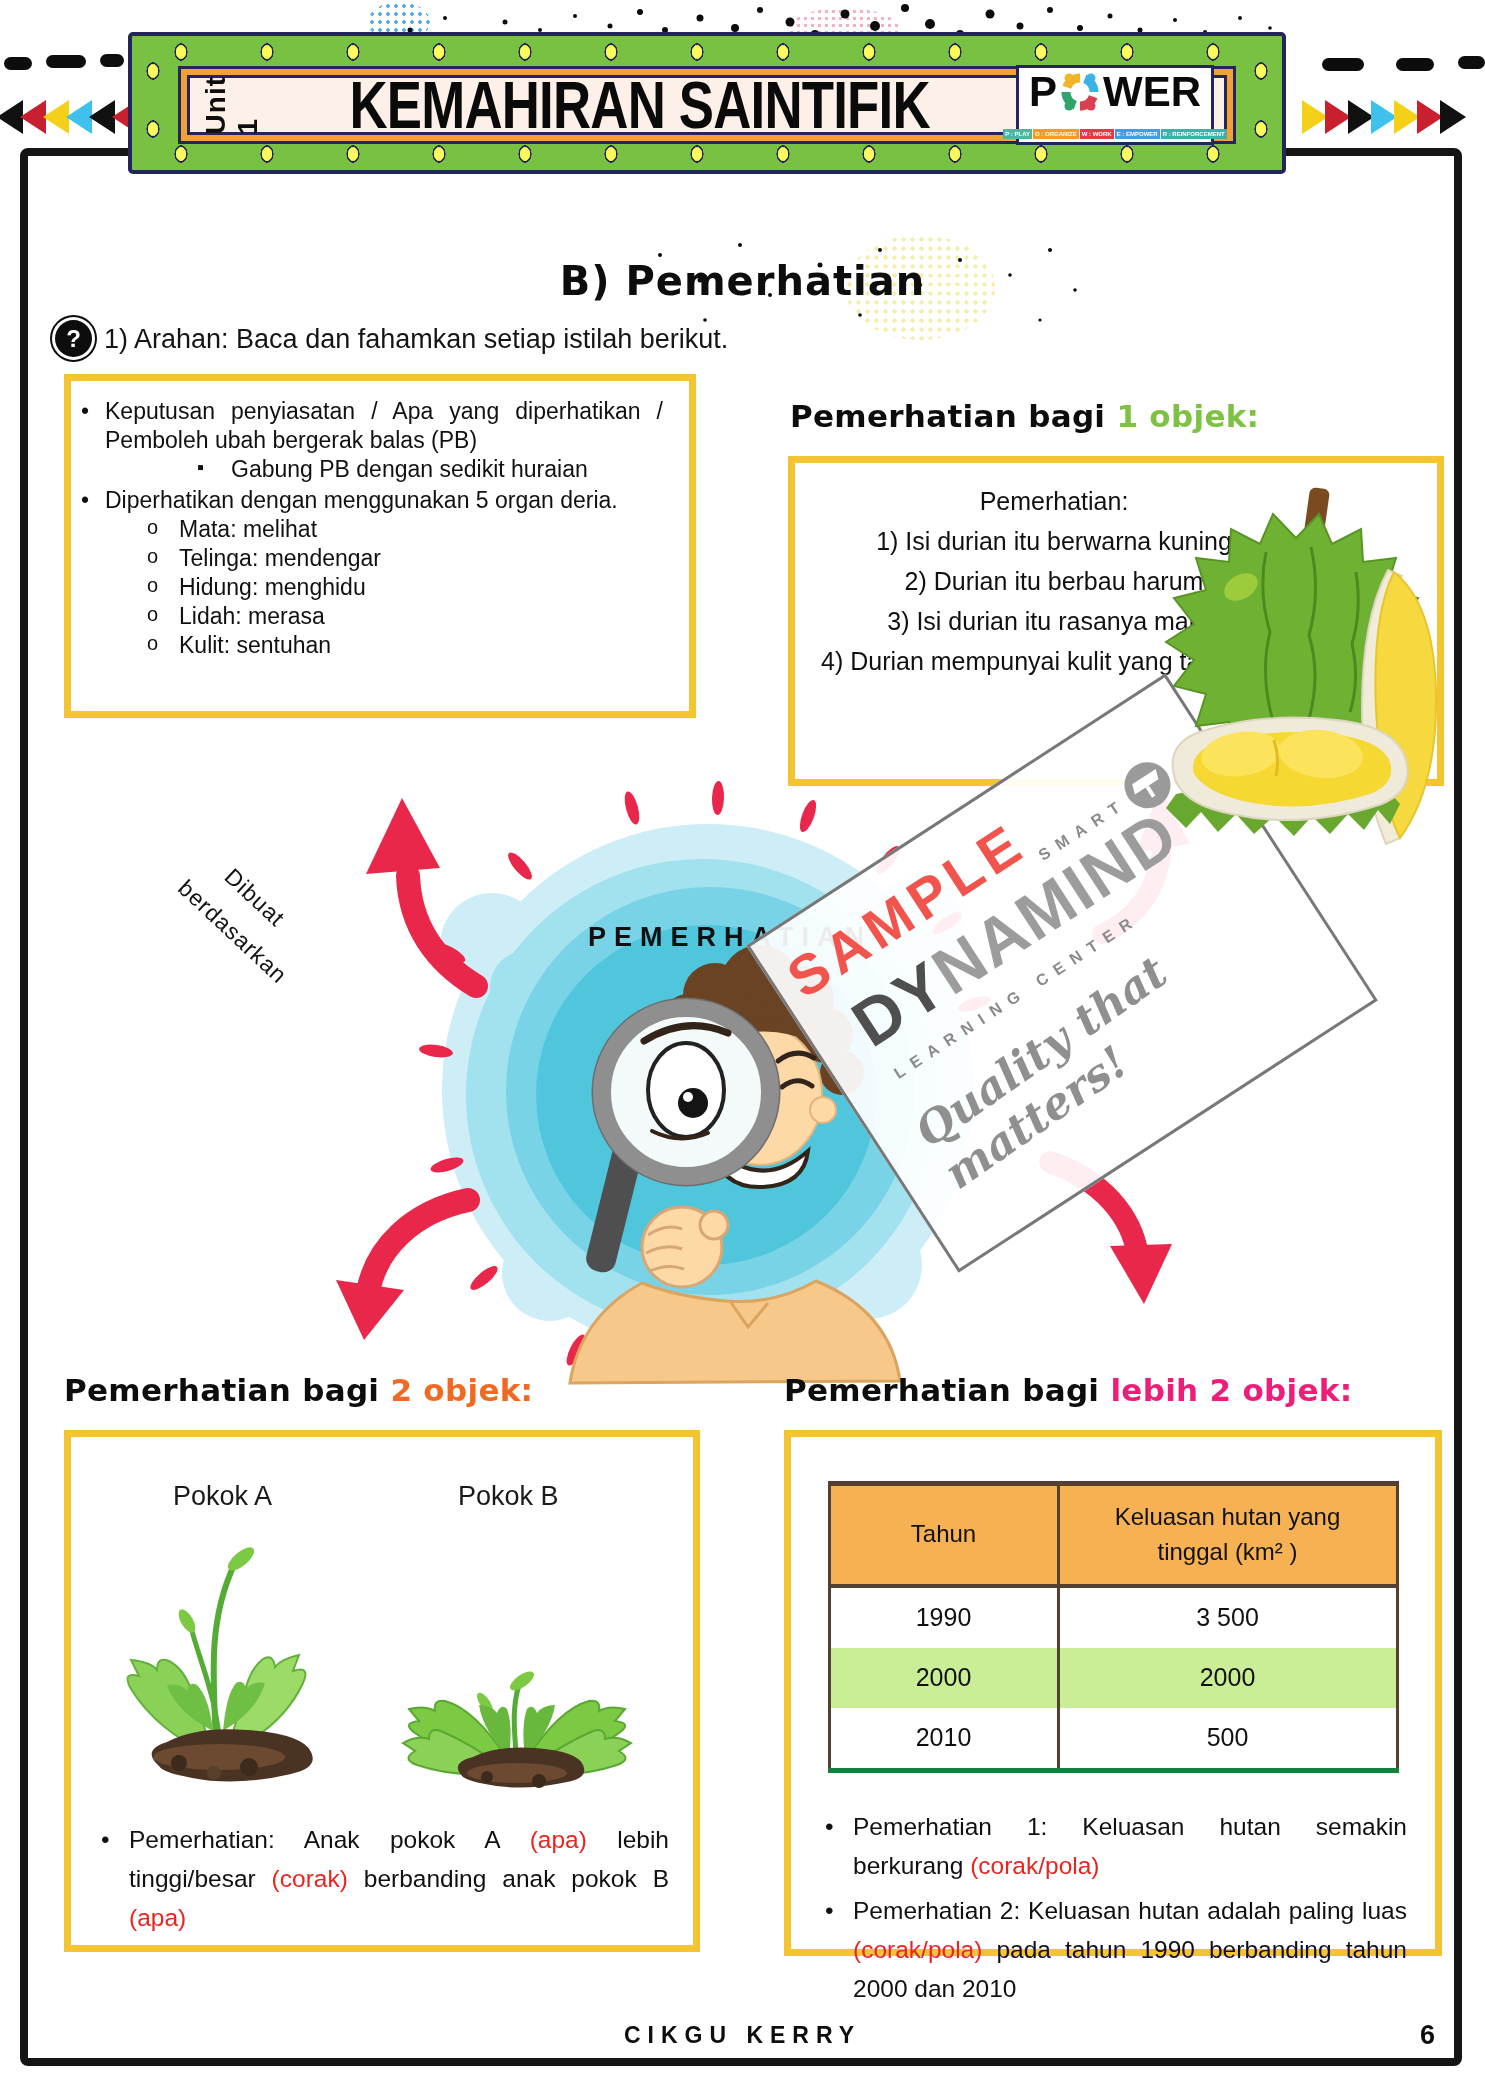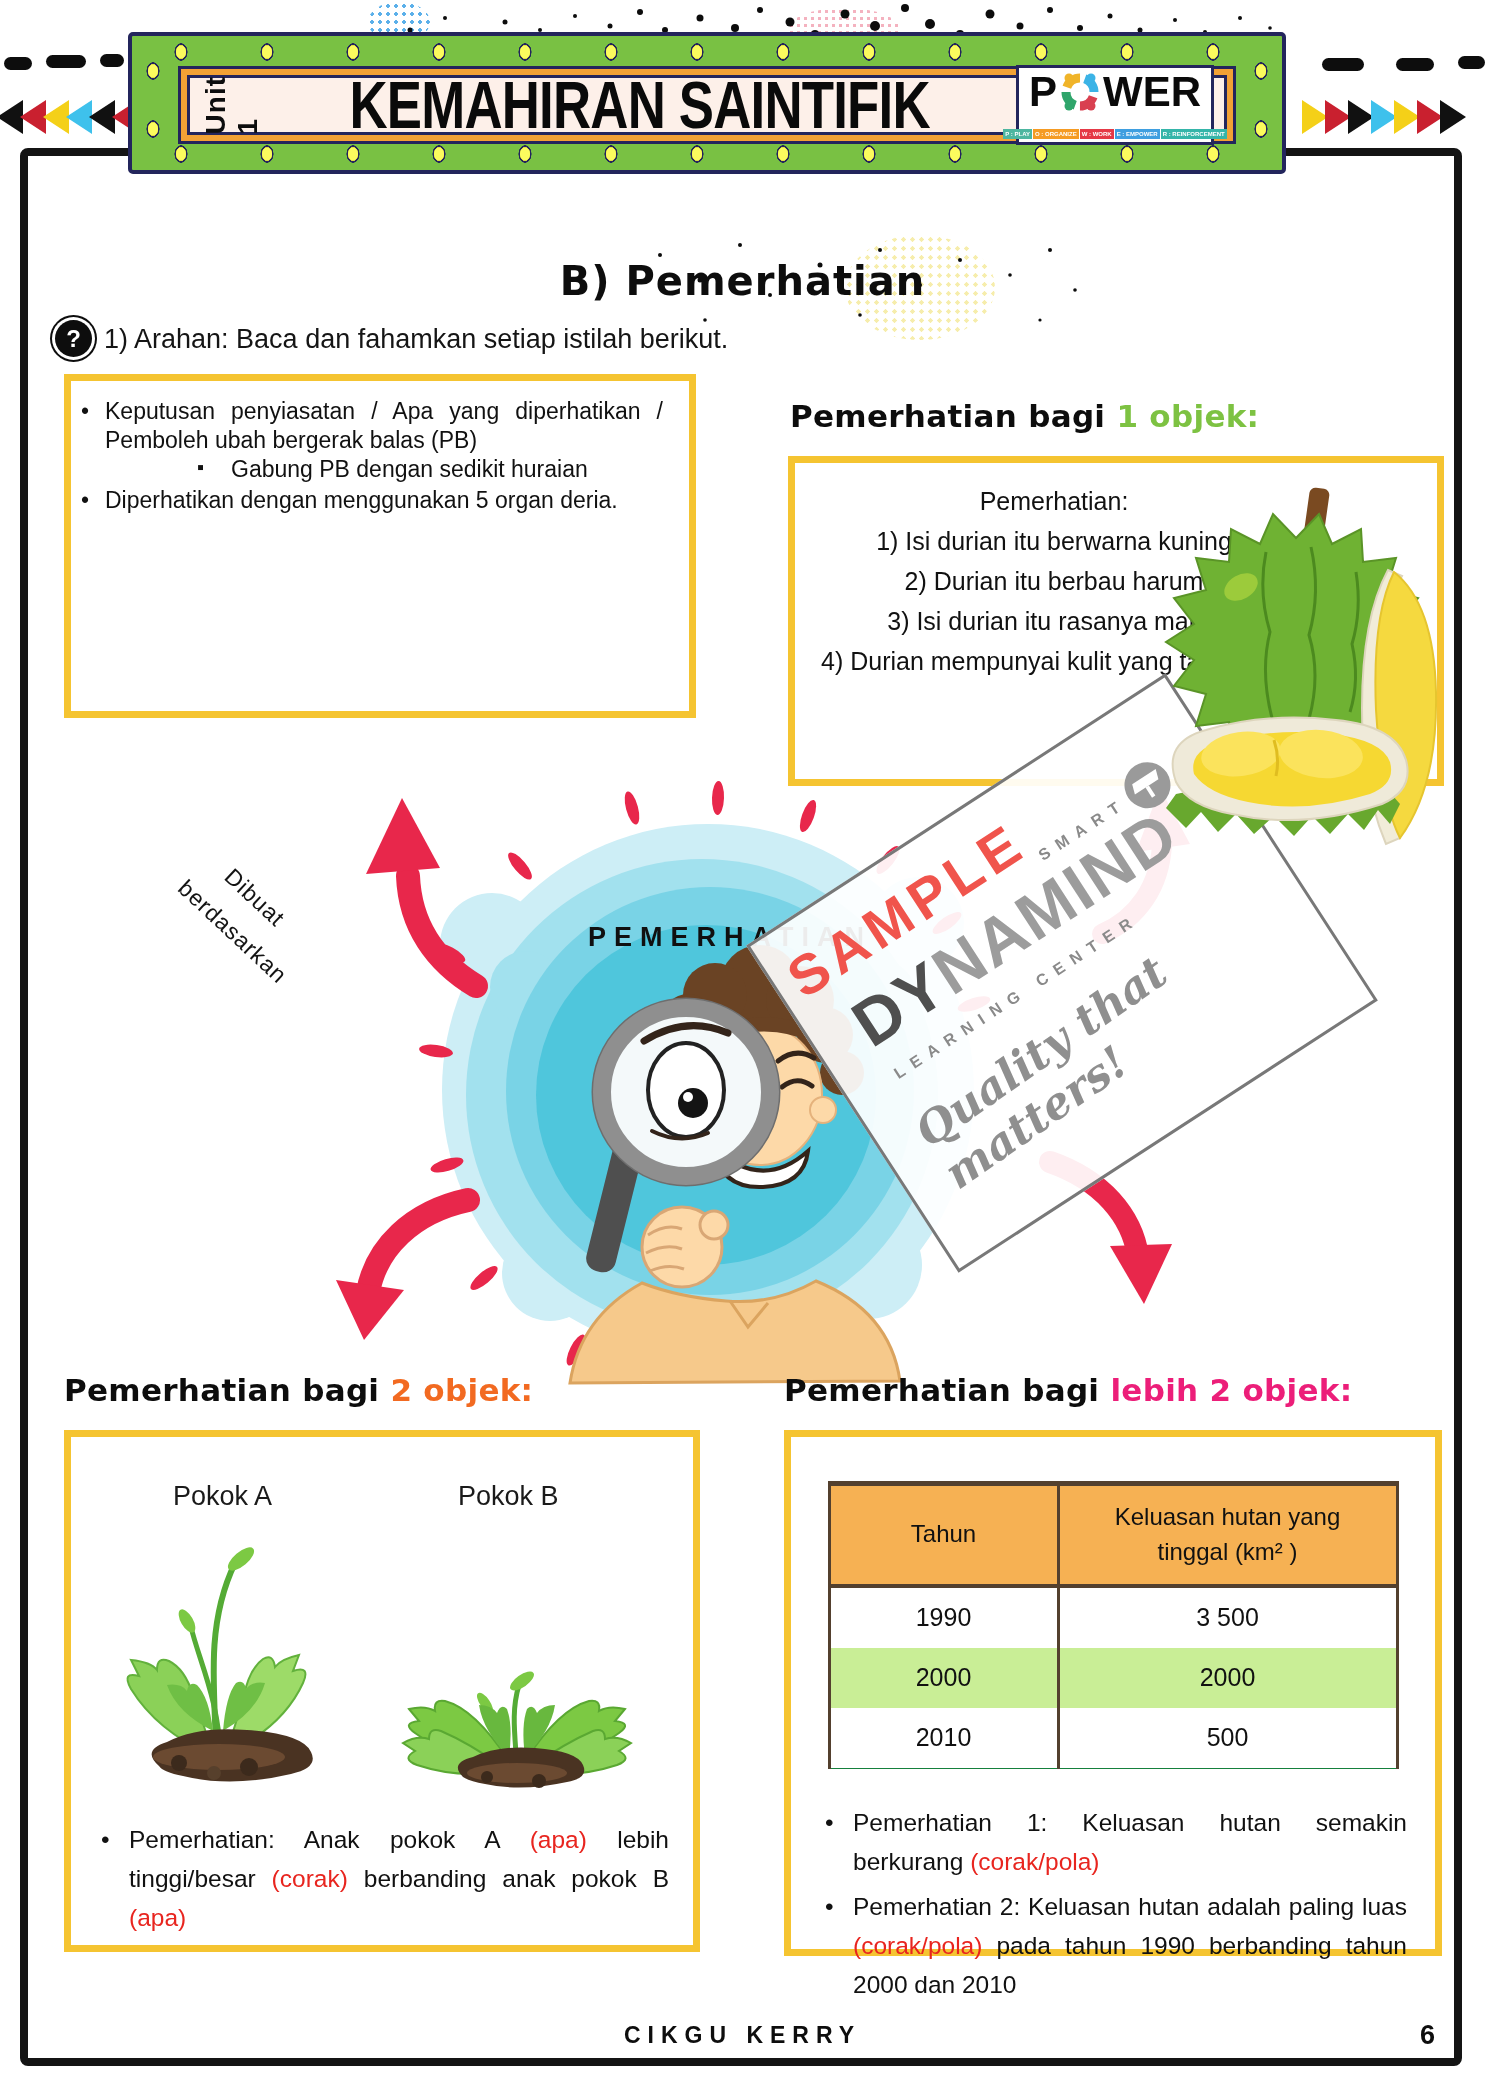--- a/index.html
+++ b/index.html
@@ -97,21 +97,21 @@
   .plant-label{position:absolute;font-size:27px;color:#1a1a1a;}
   .obs-par{position:absolute;left:26px;right:24px;font-size:24.5px;line-height:1.6;text-align:justify;}
   .obs-par .marker{position:relative;padding-left:32px;display:block;}
   .obs-par .marker::before{content:"\2022";position:absolute;left:4px;top:0;}
   .red{color:#e8251f;}
   
   .dtable{border-collapse:collapse;margin:44px auto 0 auto;font-size:25px;}
   .dtable th,.dtable td{border-left:3px solid #53402e;border-right:3px solid #53402e;text-align:center;}
   .dtable th{background:#f6b153;font-weight:normal;padding:14px 18px;border-top:5px solid #53402e;border-bottom:4px solid #53402e;font-size:24px;line-height:1.45;}
   .dtable td{height:60px;padding:0 10px;}
-  .dtable tr:last-child td{border-bottom:1px solid #15803d;}
+  .dtable tr:last-child td{border-bottom:5px solid #15803d;}
   .dtable .c1{width:190px;} .dtable .c2{width:300px;}
   .row-green td{background:#c9ee96;}
   .obs-list{margin:34px 28px 0 30px;padding:0;list-style:none;font-size:24.5px;line-height:1.6;}
   .obs-list li{position:relative;padding-left:32px;text-align:justify;margin-bottom:6px;}
   .obs-list li::before{content:"\2022";position:absolute;left:4px;top:0;}
   
   .footer-author{position:absolute;left:0;right:0;top:2022px;text-align:center;z-index:3;
                  font-weight:bold;font-size:23px;letter-spacing:7px;color:#0d0d0d;}
   .page-num{position:absolute;left:1420px;top:2020px;z-index:3;font-weight:bold;font-size:27px;color:#0d0d0d;}
   .illus{position:absolute;z-index:6;overflow:visible;}
@@ -249,20 +249,27 @@
   <div class="ybox defbox">
     <ul class="lvl1">
       <li>
         <span>Keputusan penyiasatan / Apa yang diperhatikan / Pemboleh ubah bergerak balas (PB)</span>
         <ul class="lvl2">
           <li>Gabung PB dengan sedikit huraian</li>
         </ul>
       </li>
       <li>
         <span>Diperhatikan dengan menggunakan 5 organ deria.</span>
+        <ul class="lvl3">
+          <li>Mata: melihat</li>
+          <li>Telinga: mendengar</li>
+          <li>Hidung: menghidu</li>
+          <li>Lidah: merasa</li>
+          <li>Kulit: sentuhan</li>
+        </ul>
       </li>
     </ul>
   </div>
 
   <div class="sec-head" style="left:790px;top:398px;"><span>Pemerhatian bagi </span><span class="hl-green">1 objek:</span></div>
   <div class="ybox objbox1">
     <div class="line">Pemerhatian:</div>
     <div class="line">1) Isi durian  itu berwarna kuning</div>
     <div class="line">2) Durian itu berbau harum</div>
     <div class="line">3) Isi durian itu rasanya manis</div>

